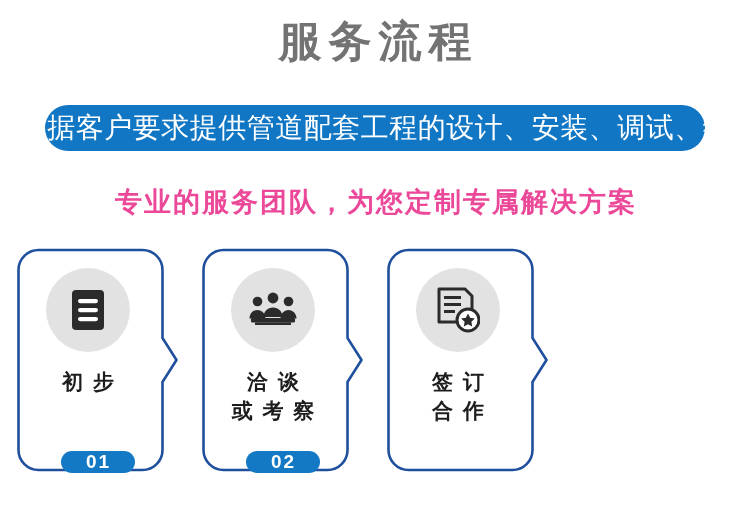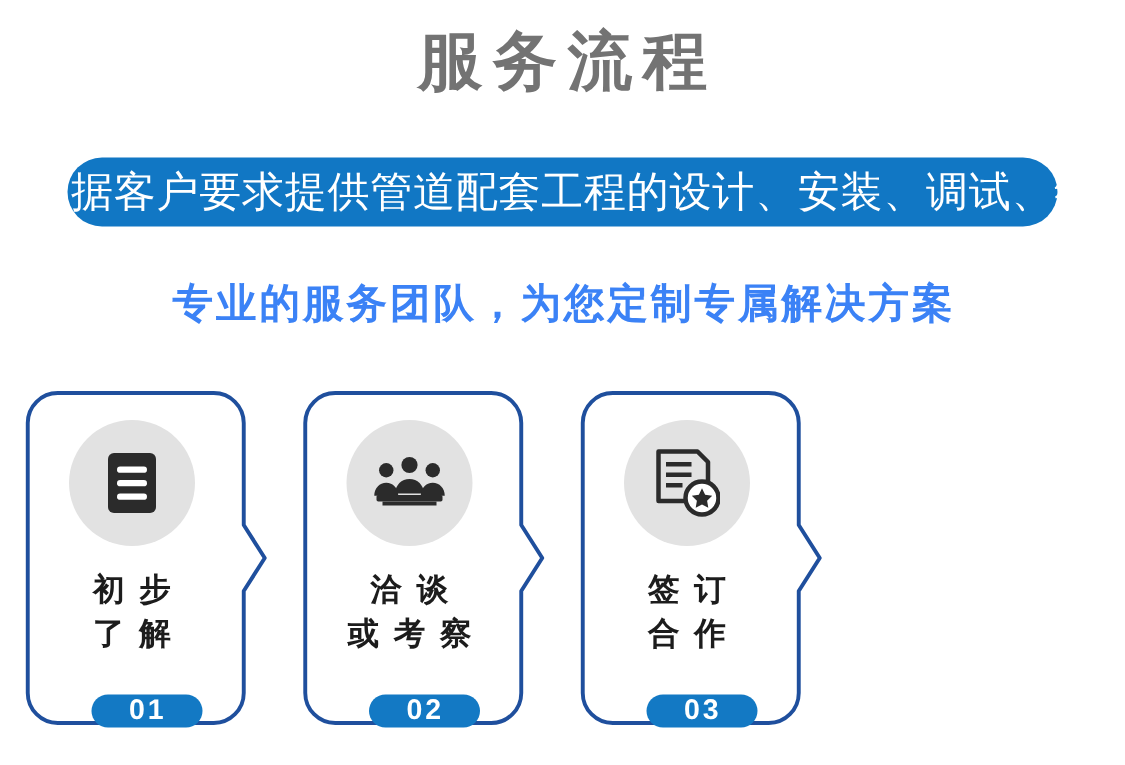--- a/index.html
+++ b/index.html
@@ -55,38 +55,38 @@
 
   
   .subtitle {
     position: absolute;
     top: 184px;
     left: 0;
     width: 750px;
     text-align: center;
     font-size: 27px;
     font-weight: bold;
-    color: #3b82f6;
+    color: #ec4899;
     letter-spacing: 2px;
     text-indent: 2px;
     white-space: nowrap;
   }
 
   
   .cards {
     position: absolute;
     top: 248px;
     left: 0;
     width: 750px;
     height: 250px;
   }
 
   .card {
     position: absolute;
-    top: 12px;
+    top: 0;
     width: 148px;
     height: 224px;
     padding-left: 19px;
   }
   .card.c0 { left: 14px; }
   .card.c1 { left: 199px; }
   .card.c2 { left: 384px; }
   .card.c3 { left: 569px; }
 
   .card-outline {
@@ -172,21 +172,20 @@
       <div class="icon-circle">
         <svg width="40" height="44" viewBox="0 0 40 44">
           <rect x="4" y="2" width="32" height="40" rx="4" fill="#2b2b2b"></rect>
           <rect x="10" y="11" width="20" height="4.2" rx="2.1" fill="#ffffff"></rect>
           <rect x="10" y="20" width="20" height="4.2" rx="2.1" fill="#ffffff"></rect>
           <rect x="10" y="29" width="20" height="4.2" rx="2.1" fill="#ffffff"></rect>
         </svg>
       </div>
       <div class="card-label">
         <span>初 步</span>
-        <span class="l2">了 解</span>
       </div>
     </div>
     <div class="badge">01</div>
   </div>
 
   <div class="card c1">
     <svg class="card-outline" viewBox="0 0 162 224">
       <path d="M 22 2 H 126 A 20 20 0 0 1 146 22 V 90 L 160 112 L 146 134 V 202 A 20 20 0 0 1 126 222 H 22 A 20 20 0 0 1 2 202 V 22 A 20 20 0 0 1 22 2 Z" fill="#ffffff" stroke="#1f4f9d" stroke-width="2.6" stroke-linejoin="round"></path>
     </svg>
     <div class="card-inner">
@@ -225,17 +224,16 @@
           <rect x="8" y="23" width="11" height="3" fill="#2b2b2b"></rect>
           <circle cx="32" cy="33" r="11" fill="#ffffff" stroke="#2b2b2b" stroke-width="3"></circle>
           <path d="M32 26.5 l2.1 4.3 4.7.7-3.4 3.3.8 4.7-4.2-2.2-4.2 2.2.8-4.7-3.4-3.3 4.7-.7z" fill="#2b2b2b"></path>
         </svg>
       </div>
       <div class="card-label">
         <span>签 订</span>
         <span class="l2">合 作</span>
       </div>
     </div>
-    <div class="badge">03</div>
   </div>
 
 
 </div>
 
 </body></html>

